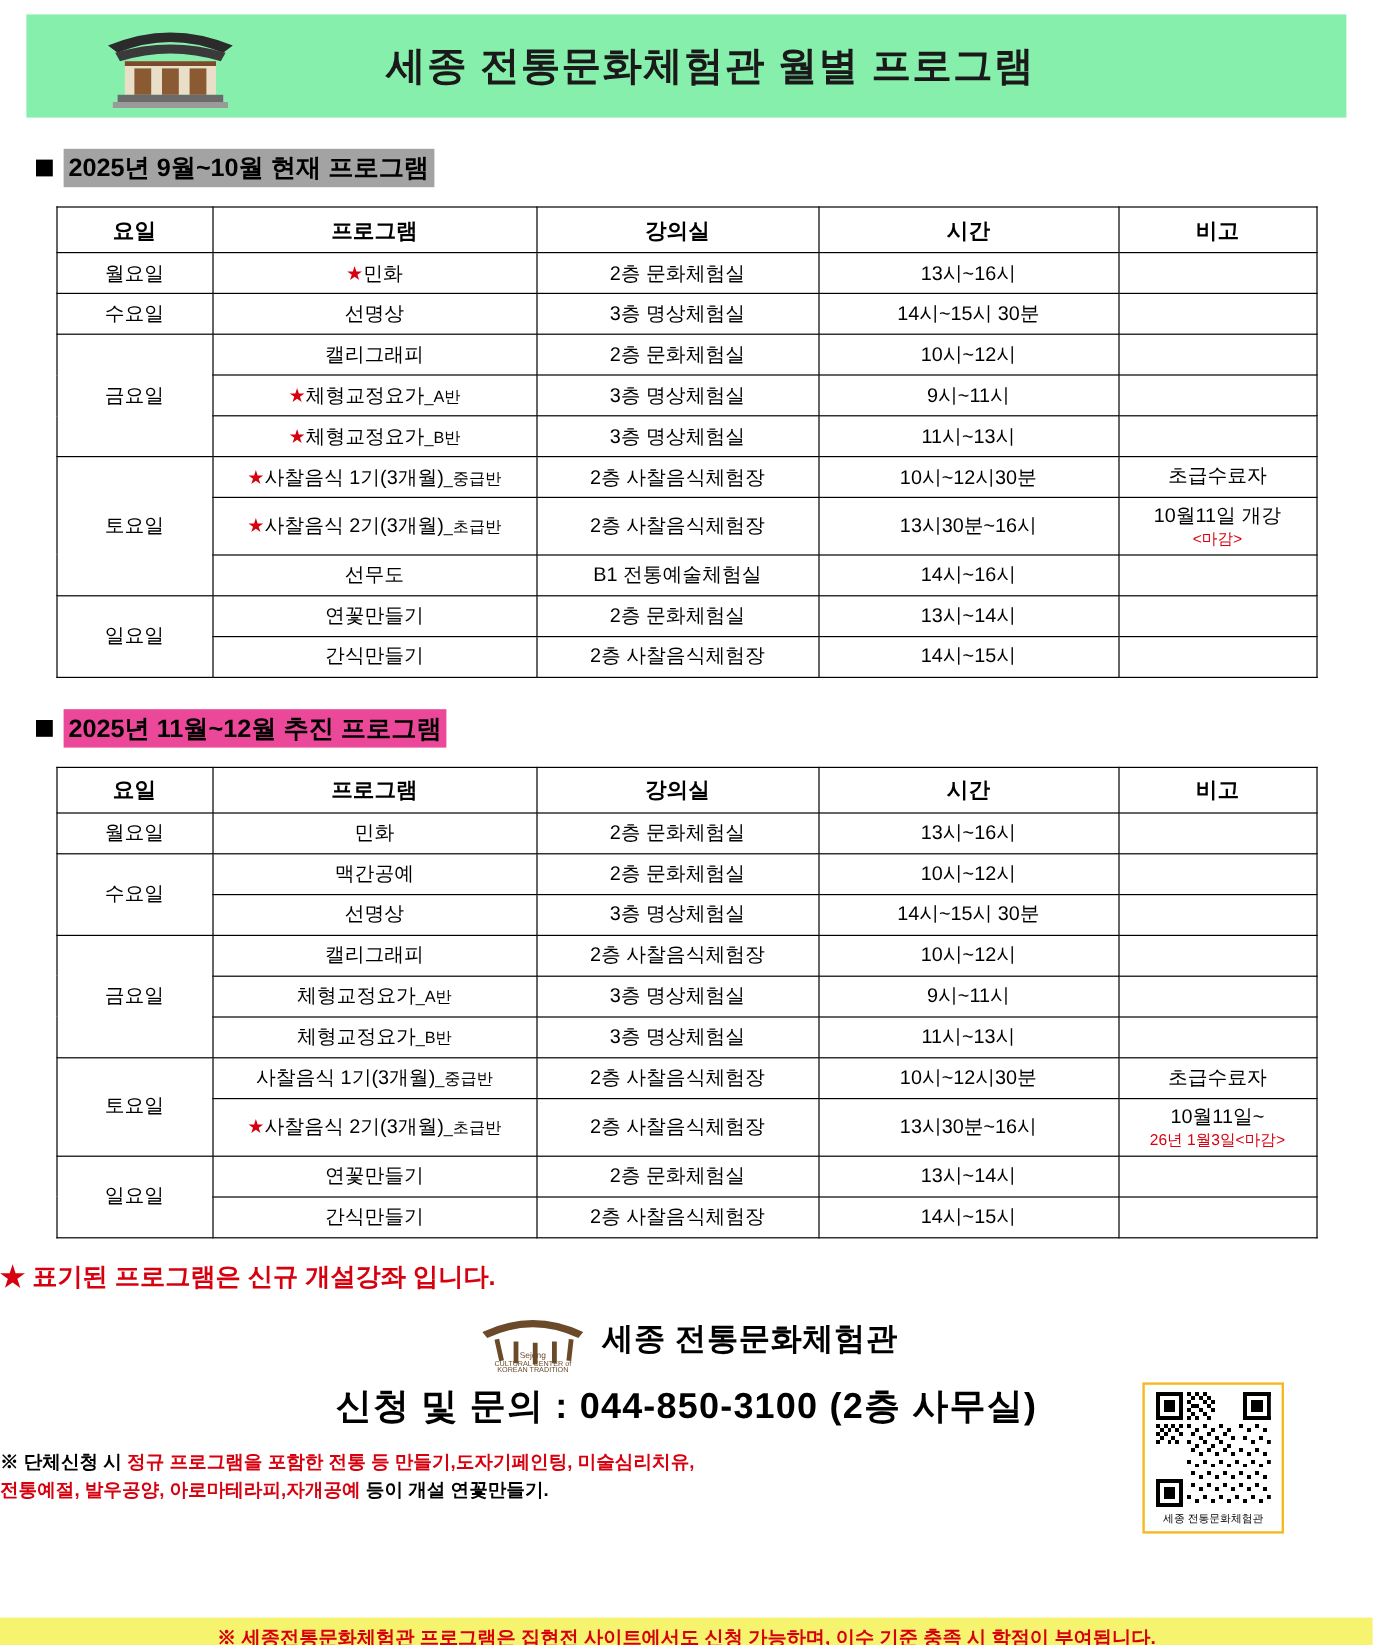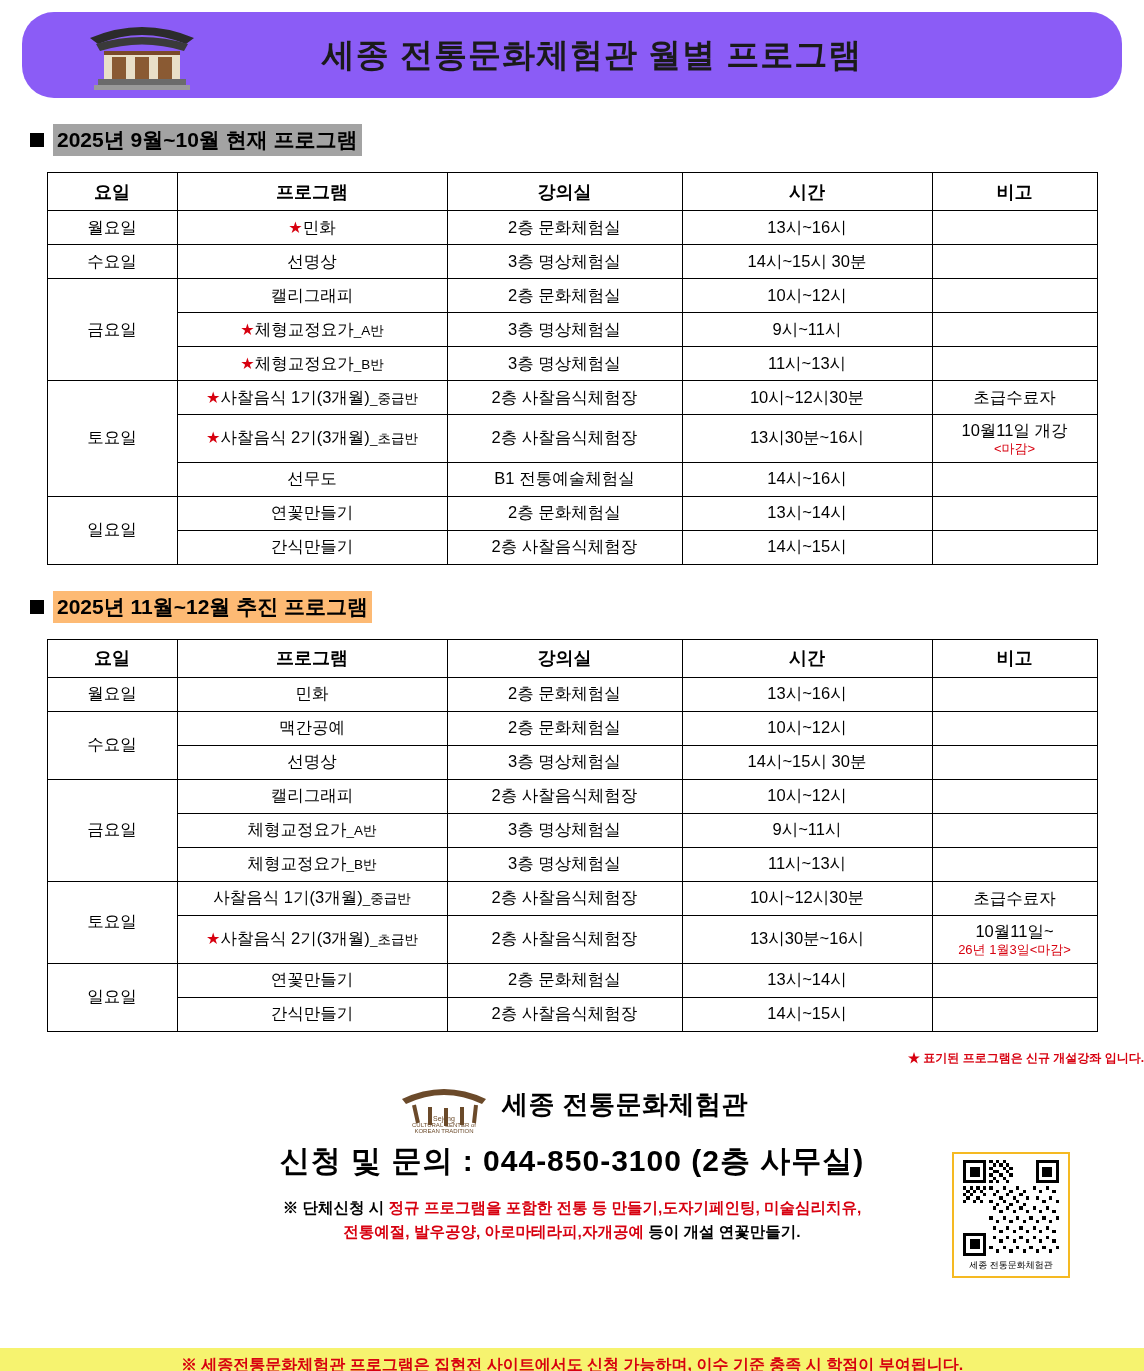--- a/index.html
+++ b/index.html
@@ -10,25 +10,24 @@
     background: #ffffff;
     font-family: "Liberation Sans", sans-serif;
     color: #000000;
   }
   .page { width: 1144px; height: 1371px; position: relative; padding: 0; }
 
   
   .header {
     margin: 12px 22px 0 22px;
     height: 86px;
-    background: #8b5cf6;
+    background: #86efac;
     display: flex;
     align-items: center;
     position: relative;
-    border-radius: 32px;
   }
   .header-title {
     flex: 1;
     text-align: center;
     font-size: 33px;
     font-weight: bold;
     letter-spacing: 1px;
     color: #1a1a1a;
     padding-left: 40px;
   }
@@ -46,21 +45,21 @@
     align-items: center;
     margin: 26px 0 10px 30px;
     font-size: 21px;
     font-weight: bold;
   }
   .sec-square {
     width: 14px; height: 14px; background: #000; margin-right: 9px;
     display: inline-block;
   }
   .hl-pink { background: #a3a3a3; padding: 2px 4px; }
-  .hl-yellow { background: #fdba74; padding: 2px 4px; }
+  .hl-yellow { background: #ec4899; padding: 2px 4px; }
 
   
   table.sched {
     border-collapse: collapse;
     margin: 16px auto;
     width: 1050px;
     table-layout: fixed;
   }
   table.sched th, table.sched td {
     border: 1px solid #000;
@@ -82,44 +81,43 @@
   .col-note  { width: 165px; }
   td.day { font-weight: normal; font-size: 17px; }
   .star { color: #d7000f; font-size: 16px; }
   .sub  { font-size: 13.5px; color: #000000; }
   .note-sm { font-size: 13.5px; }
   .note-red { color: #d7000f; font-size: 13px; }
   .note-line { display:block; line-height: 1.25; }
 
   
   .footnote-star {
-    text-align: right;
+    text-align: left;
     color: #d7000f;
     font-weight: bold;
-    font-size: 12px;
+    font-size: 21px;
     margin-top: 18px;
   }
   .logo-row {
     display: flex;
     align-items: center;
     justify-content: center;
     margin-top: 10px;
     gap: 10px;
   }
   .logo-mark { width: 96px; height: 56px; }
   .logo-text { font-size: 26px; font-weight: bold; letter-spacing: 0.5px; }
   .contact {
     text-align: center;
     font-size: 30px;
     font-weight: bold;
     margin-top: 8px;
     letter-spacing: 1px;
   }
   .notice {
-    text-align: center;
     font-size: 15.5px;
     font-weight: bold;
     margin-top: 14px;
     line-height: 1.55;
   }
   .notice .red { color: #d7000f; }
   .bottom-bar {
     position: absolute;
     left: 0; right: 0; bottom: 0;
     background: #f6f36f;

